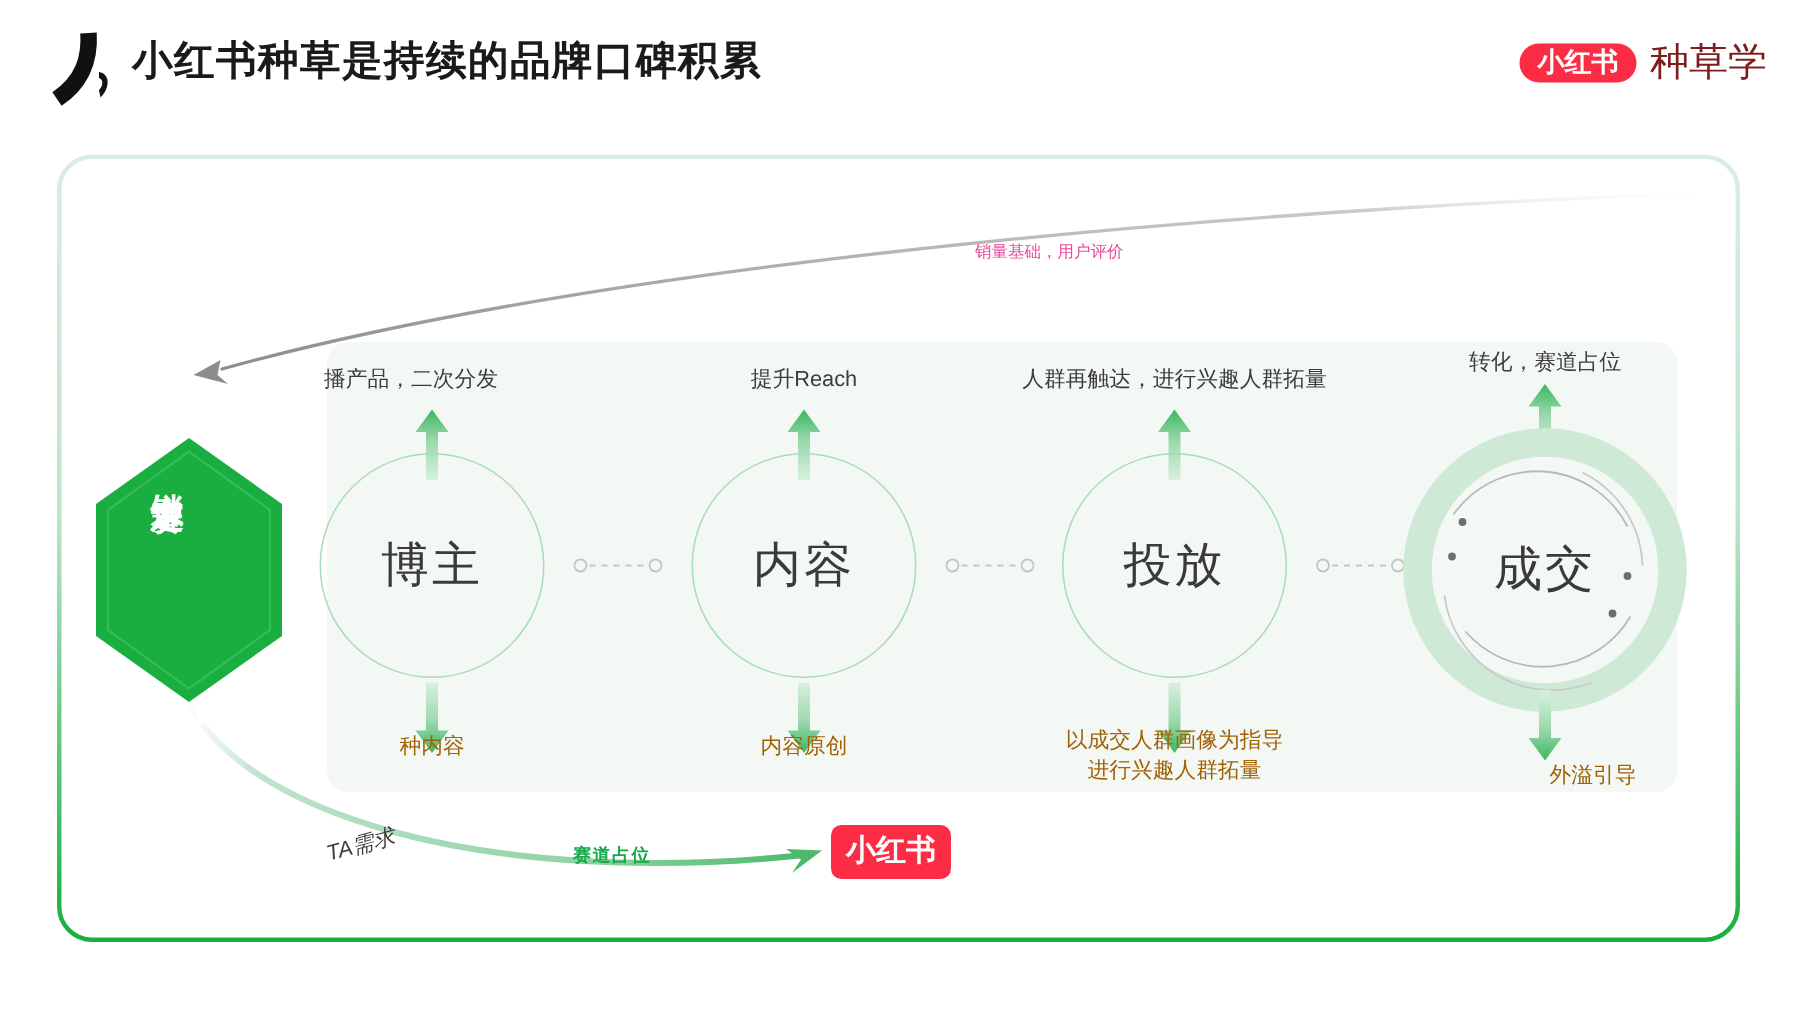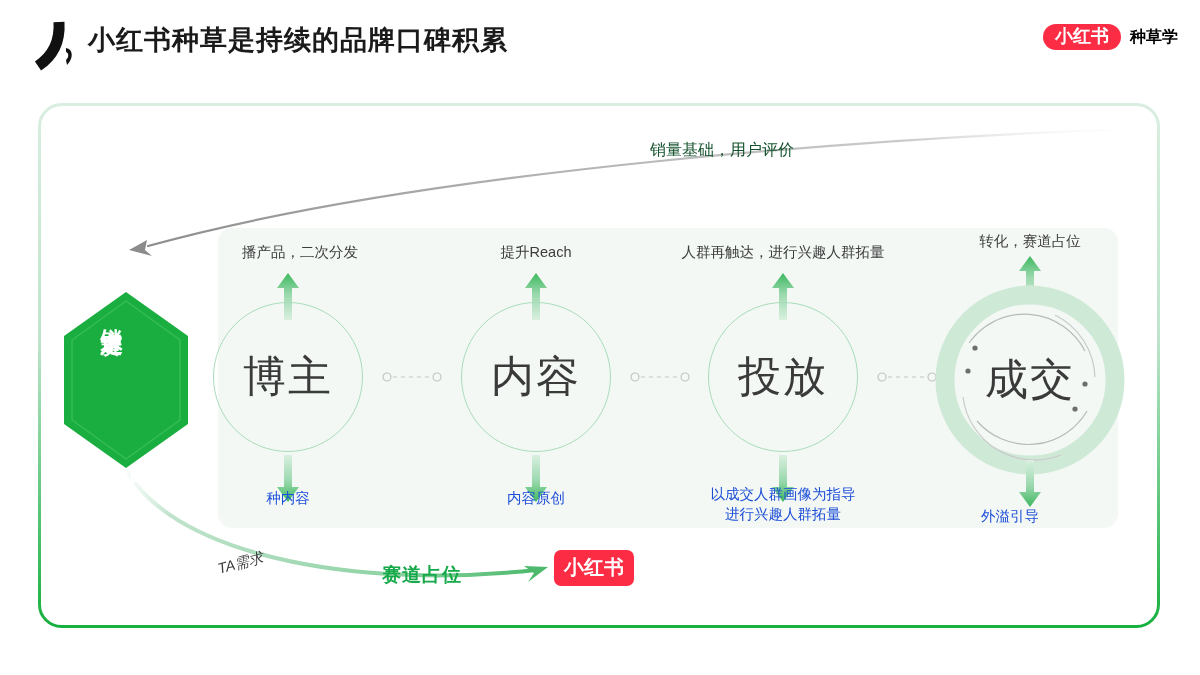--- a/index.html
+++ b/index.html
@@ -15,21 +15,21 @@
     position:absolute;left:88px;top:22px;
     font-size:27px;font-weight:bold;color:#1a1a1a;letter-spacing:1px;
     white-space:nowrap;
   }
   #header-logo{position:absolute;right:22px;top:24px;display:flex;align-items:center;gap:9px;}
   #xhs-pill{
     background:#FB2C44;color:#fff;border-radius:13px;
     padding:3px 12px 5px 12px;font-size:18px;font-weight:bold;line-height:1;
     letter-spacing:0px;
   }
-  #header-logo-text{font-size:16px;font-weight:bold;color:#000000;letter-spacing:0px;}
+  #header-logo-text{font-size:26px;font-weight:normal;color:#7f1d1d;letter-spacing:0px;}
 
   
   #card{
     position:absolute;left:38px;top:103px;width:1122px;height:525px;
     border-radius:22px;background:#fff;box-sizing:border-box;
   }
   #card-border{position:absolute;left:0;top:0;width:100%;height:100%;pointer-events:none;}
 
   
   #inner-panel{
@@ -54,56 +54,56 @@
   
   .stage{position:absolute;width:150px;height:150px;}
   .stage .ring{
     position:absolute;left:0;top:0;width:150px;height:150px;
     border-radius:50%;border:1.4px solid #a9dcba;background:transparent;
     box-sizing:border-box;
   }
   .stage .stage-label{
     position:absolute;left:0;top:0;width:150px;height:150px;
     display:flex;align-items:center;justify-content:center;
-    font-size:43px;color:#3a3a3a;letter-spacing:2px;
+    font-size:32px;color:#3a3a3a;letter-spacing:2px;
     font-family:"Liberation Serif","DejaVu Serif",serif;
   }
   .cap-top{
     position:absolute;width:260px;text-align:center;
     font-size:14.5px;color:#3c3c3c;white-space:nowrap;
   }
   .cap-bottom{
     position:absolute;width:260px;text-align:center;
-    font-size:14.5px;color:#1d4ed8;line-height:1.35;
+    font-size:14.5px;color:#a16207;line-height:1.35;
   }
   .arrow{position:absolute;width:26px;height:48px;}
 
   
   .connector{position:absolute;width:60px;height:14px;}
 
   
   #bottom-svg{position:absolute;left:0;top:0;width:1200px;height:675px;pointer-events:none;}
   #ta-demand{
     position:absolute;left:218px;top:560px;
     font-size:14.5px;color:#3c3c3c;font-style:italic;
     transform:rotate(-15deg);transform-origin:left center;white-space:nowrap;
   }
   #track-occupy{
     position:absolute;left:382px;top:562px;
-    font-size:19px;font-weight:bold;color:#16a94a;white-space:nowrap;letter-spacing:1px;
+    font-size:12px;font-weight:bold;color:#16a94a;white-space:nowrap;letter-spacing:1px;
   }
   #xhs-box{
     position:absolute;left:554px;top:550px;
     background:#FB2C44;border-radius:7px;color:#fff;
     font-size:20px;font-weight:bold;line-height:1;
     padding:7px 10px 9px 10px;letter-spacing:0px;
   }
   #top-caption{
-    position:absolute;left:650px;top:140px;
-    font-size:16px;color:#14532d;white-space:nowrap;
+    position:absolute;left:650px;top:160px;
+    font-size:11px;color:#ec4899;white-space:nowrap;
   }
 </style>
 </head>
 <body>
 
 <div id="header">
 
   <svg id="brand-mark" viewBox="0 0 60 54">
     <path d="M33 4 C34 20, 30 36, 12 48" stroke="#111" stroke-width="11" fill="none" stroke-linecap="butt"></path>
     <path d="M40 30 C47 31, 48 40, 41 47 L40 42 C43 39, 43 35, 40 34 Z" fill="#111"></path>
@@ -173,21 +173,21 @@
       <stop offset="100%" stop-color="#3cb85f"></stop>
     </linearGradient>
     <linearGradient id="downArrowGrad" x1="0" y1="0" x2="0" y2="1">
       <stop offset="0%" stop-color="#d9f0e0"></stop>
       <stop offset="55%" stop-color="#9bd8ad"></stop>
       <stop offset="100%" stop-color="#3cb85f"></stop>
     </linearGradient>
   </defs>
 </svg>
 
-<div class="cap-top" style="left:170px;top:243px;">播产品，二次分发</div>
+<div class="cap-top" style="left:144px;top:243px;">播产品，二次分发</div>
 <svg class="arrow" style="left:275px;top:272px;" viewBox="0 0 26 48">
   <path d="M9 48 L9 16 L2 16 L13 1 L24 16 L17 16 L17 48 Z" fill="url(#upArrowGrad)"></path>
 </svg>
 <div class="stage" style="left:213px;top:302px;">
   <div class="ring"></div>
   <div class="stage-label">博主</div>
 </div>
 <svg class="arrow" style="left:275px;top:455px;" viewBox="0 0 26 48">
   <path d="M9 0 L9 32 L2 32 L13 47 L24 32 L17 32 L17 0 Z" fill="url(#downArrowGrad)"></path>
 </svg>
@@ -256,17 +256,17 @@
   <circle cx="150" cy="99" r="2.6" fill="#6e6e6e"></circle>
   <circle cx="140" cy="124" r="2.6" fill="#6e6e6e"></circle>
 </svg>
 <div class="stage" style="left:955px;top:305px;">
   <div class="stage-label">成交</div>
 </div>
 
 <svg class="arrow" style="left:1017px;top:460px;" viewBox="0 0 26 48">
   <path d="M9 0 L9 32 L2 32 L13 47 L24 32 L17 32 L17 0 Z" fill="url(#downArrowGrad)"></path>
 </svg>
-<div class="cap-bottom" style="left:880px;top:508px;font-family:Liberation Mono, monospace;">外溢引导</div>
+<div class="cap-bottom" style="left:932px;top:508px;">外溢引导</div>
 
 <div id="ta-demand">TA需求</div>
 <div id="track-occupy">赛道占位</div>
 <div id="xhs-box">小红书</div>
 
 </body></html>

